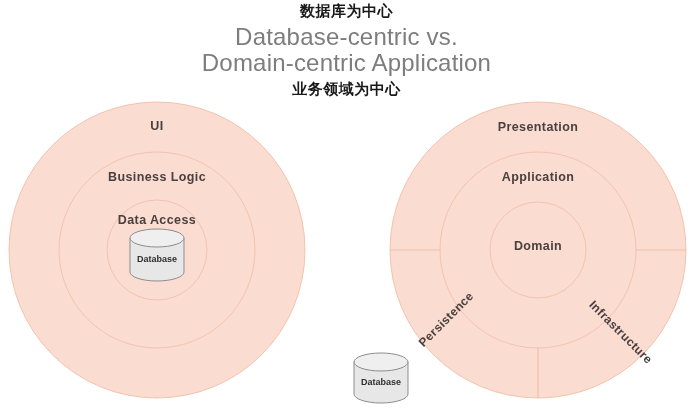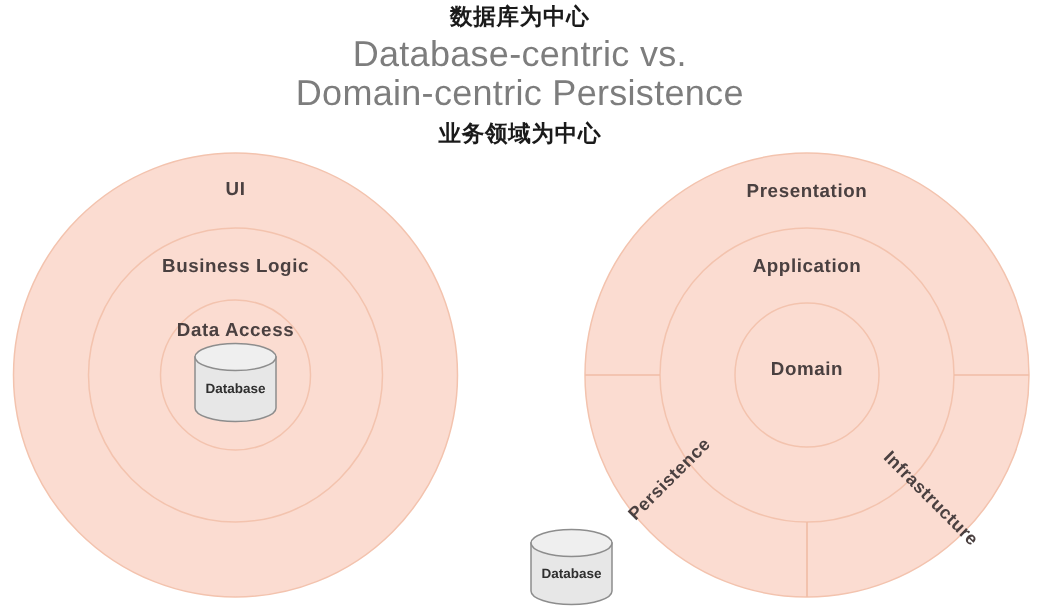--- a/index.html
+++ b/index.html
@@ -96,21 +96,21 @@
 </style>
 </head>
 <body>
 
 <div id="stage">
 
   <div class="cn-note" id="cn-top">数据库为中心</div>
 
   <div id="title">
     <span class="tline">Database-centric vs.</span>
-    <span class="tline">Domain-centric Persistence</span>
+    <span class="tline">Domain-centric Application</span>
   </div>
 
   <div class="cn-note" id="cn-bottom">业务领域为中心</div>
 
   <svg class="diagram" viewBox="0 0 693 410">
 
     <g>
       <circle class="ring-fill" cx="157" cy="250" r="148"></circle>
       <circle class="ring-line" cx="157" cy="250" r="98"></circle>
       <circle class="ring-line" cx="157" cy="250" r="50"></circle>

